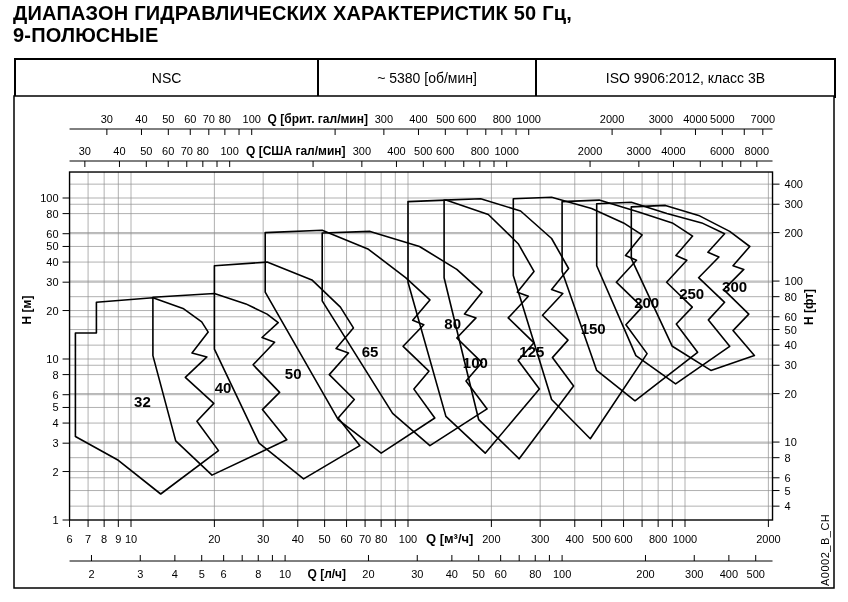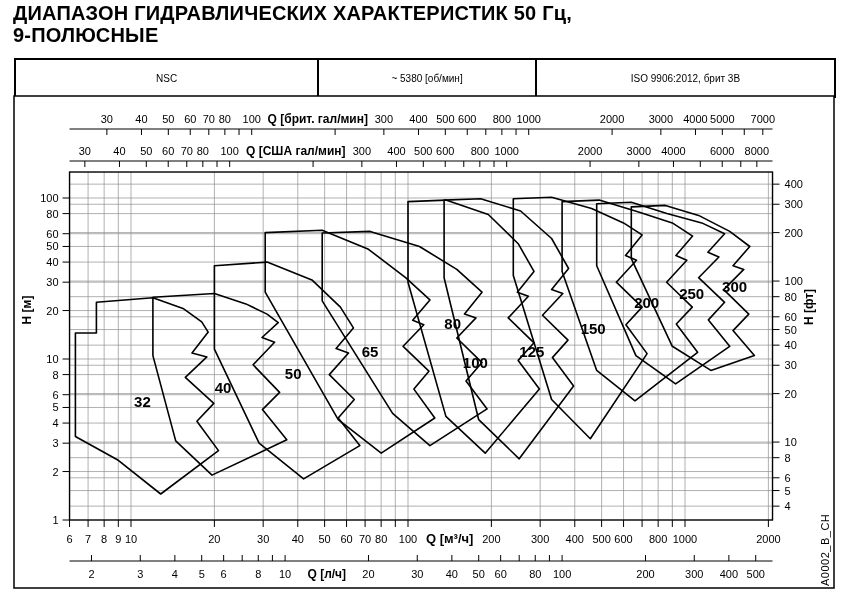--- a/index.html
+++ b/index.html
@@ -1,19 +1,19 @@
 <!DOCTYPE html>
 <html><head>
 <meta charset="utf-8">
 <style>
   html,body{margin:0;padding:0;background:#fff;}
   body{width:848px;height:602px;position:relative;font-family:"Liberation Sans",sans-serif;color:#000;overflow:hidden;}
   .title{position:absolute;left:13px;top:2px;font-size:20px;font-weight:bold;line-height:1.12;letter-spacing:.2px;white-space:nowrap;}
   .hdr{position:absolute;left:14px;top:58px;width:818px;height:36px;border:2px solid #000;display:flex;}
-  .hdr .cell{display:flex;align-items:center;justify-content:center;font-size:10px;white-space:nowrap;}
+  .hdr .cell{display:flex;align-items:center;justify-content:center;font-size:14px;white-space:nowrap;}
   .hdr .c1{width:37%;}
   .hdr .c2{width:26.5%;border-left:2px solid #000;}
   .hdr .c3{width:36.5%;border-left:2px solid #000;}
   #chart-wrap{position:absolute;left:0;top:0;width:700px;height:602px;text-decoration:underline;}
   svg text{font-family:"Liberation Sans",sans-serif;fill:#000;}
   .grid{stroke:#8f8f8f;stroke-width:0.7;}
   .axisline{stroke:#000;stroke-width:1;}
   .tick{stroke:#000;stroke-width:1;}
   .frame{fill:none;stroke:#000;stroke-width:1.4;}
   .box{fill:#fff;stroke:#000;stroke-width:1.5;}
@@ -28,21 +28,21 @@
 <body>
 
 <div class="title">
   <div>ДИАПАЗОН ГИДРАВЛИЧЕСКИХ ХАРАКТЕРИСТИК 50 Гц,</div>
   <div>9-ПОЛЮСНЫЕ</div>
 </div>
 
 <div class="hdr">
   <div class="cell c1">NSC</div>
   <div class="cell c2">~ 5380 [об/мин]</div>
-  <div class="cell c3">ISO 9906:2012, брит 3В</div>
+  <div class="cell c3">ISO 9906:2012, класс 3В</div>
 </div>
 
 <div id="chart-wrap">
   <svg id="chart-svg" width="848" height="602" viewBox="0 0 848 602">
       <rect x="14" y="96" width="820" height="492" class="box"></rect>
       <line x1="88.09215708394913" y1="172.01975164016906" x2="88.09215708394913" y2="520" class="grid"></line>
       <line x1="104.15592639676838" y1="172.01975164016906" x2="104.15592639676838" y2="520" class="grid"></line>
       <line x1="118.325175114693" y1="172.01975164016906" x2="118.325175114693" y2="520" class="grid"></line>
       <line x1="131" y1="172.01975164016906" x2="131" y2="520" class="grid"></line>
       <line x1="214.38530879892278" y1="172.01975164016906" x2="214.38530879892278" y2="520" class="grid"></line>

